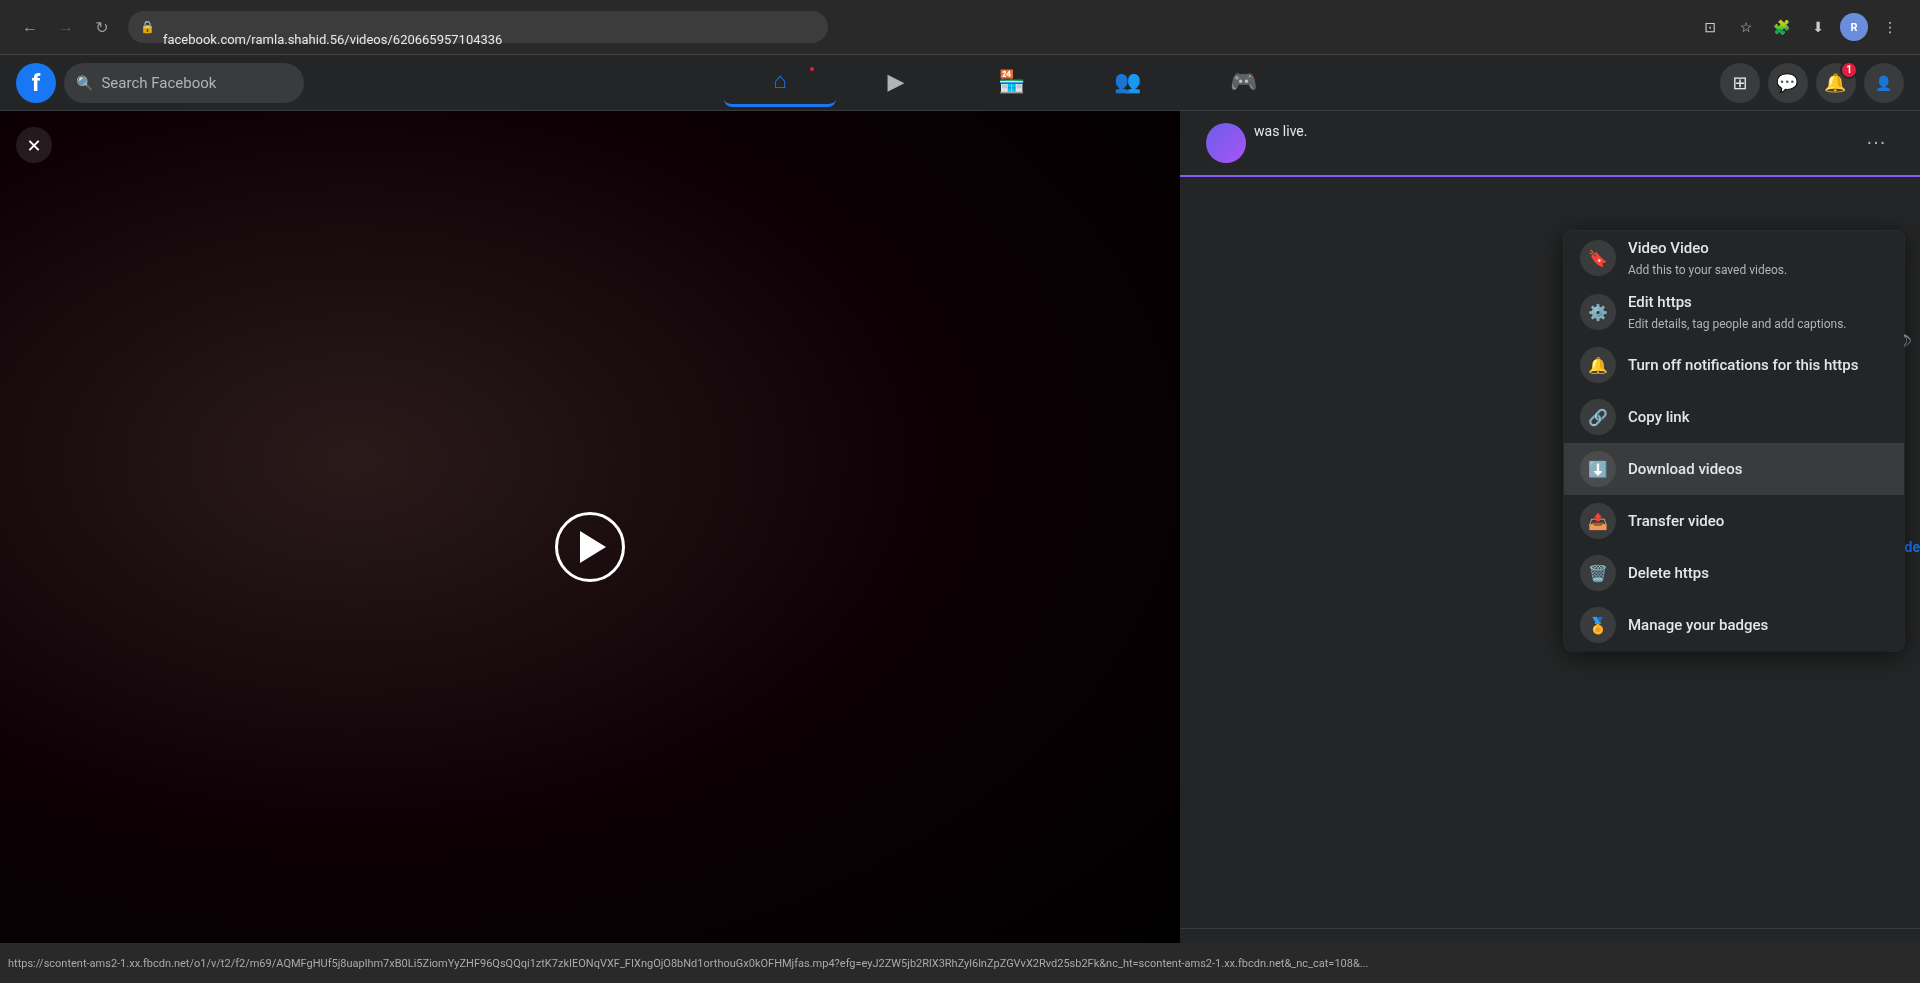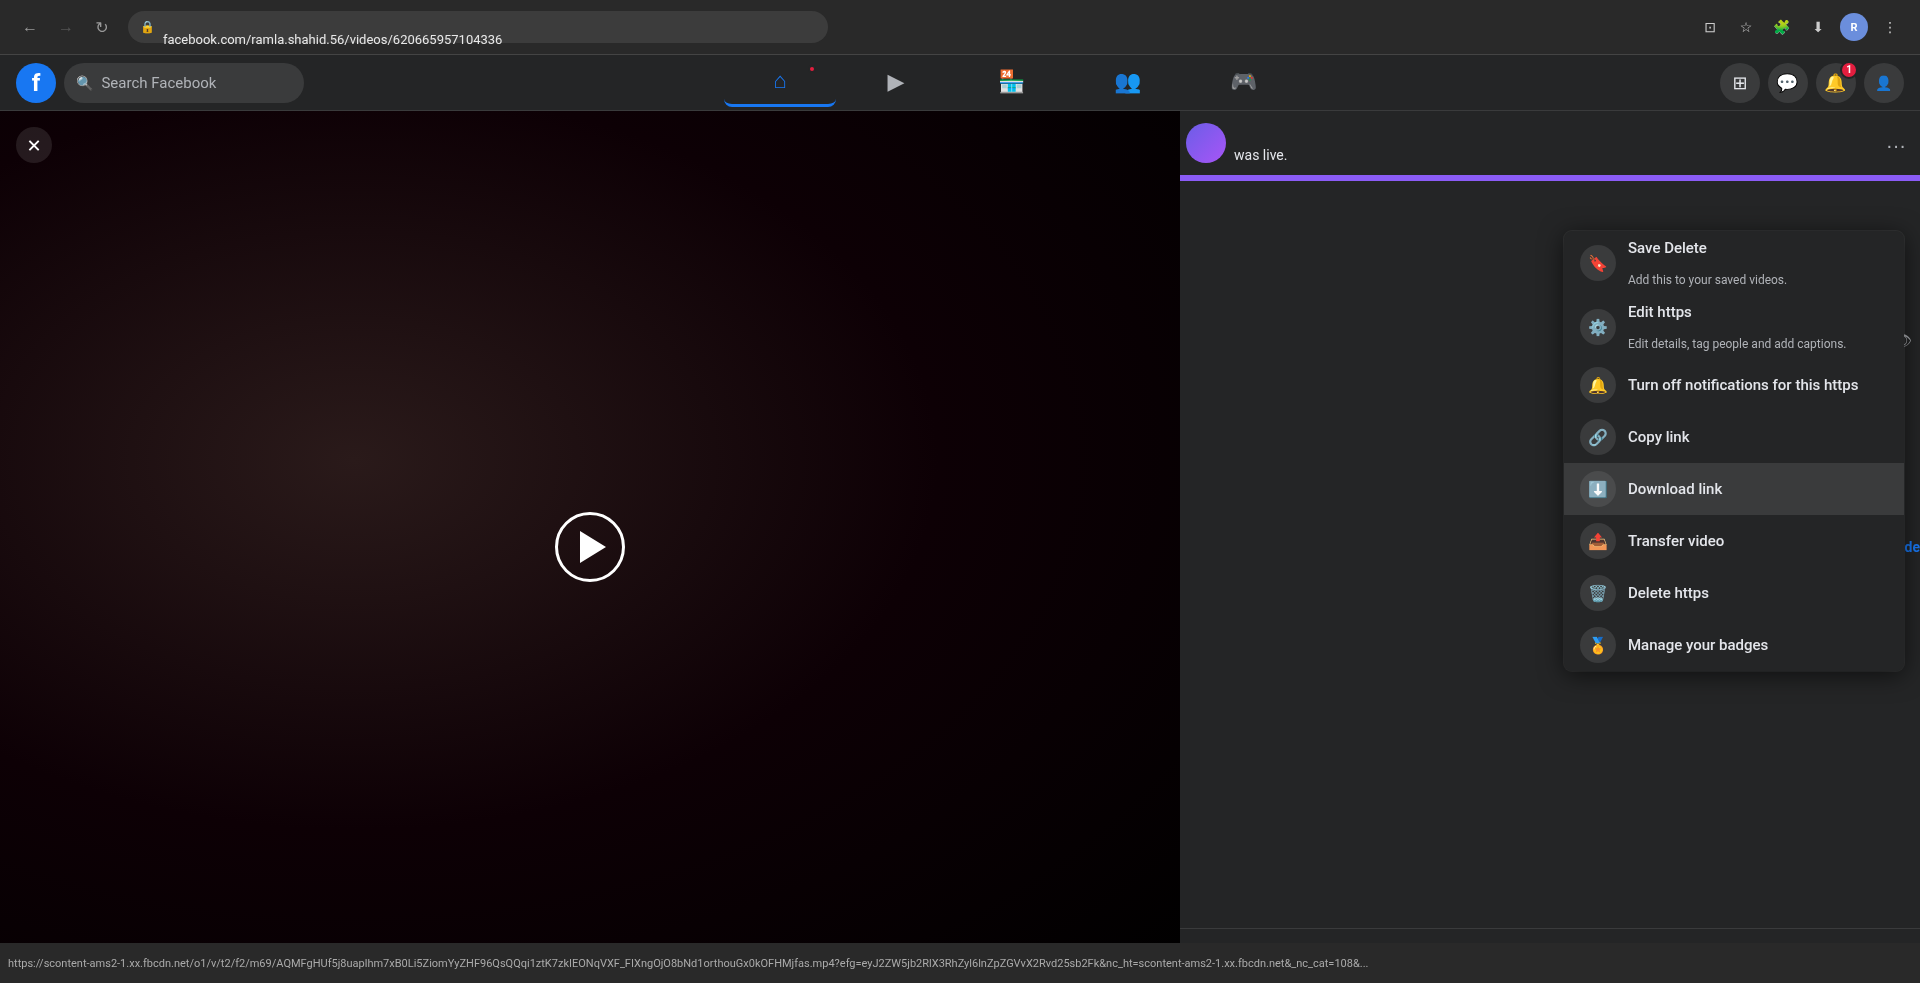--- a/index.html
+++ b/index.html
@@ -176,25 +176,25 @@
     .right-panel {
       width: 740px;
       background: #242526;
       display: flex;
       flex-direction: column;
       position: relative;
     }
 
     
     .post-header {
-      padding: 12px 6px;
-      display: flex;
-      align-items: flex-end;
+      padding: 12px 26px;
+      display: flex;
+      align-items: flex-start;
       gap: 8px;
-      border-bottom: 6px solid #8b5cf6;
+      border-bottom: 2px solid #8b5cf6;
     }
     .post-avatar {
       width: 40px; height: 40px;
       border-radius: 50%;
       background: linear-gradient(135deg, #6b5de7, #a855f7);
       flex-shrink: 0;
     }
     .post-header-text { flex: 1; color: #e4e6eb; font-size: 14px; }
     .post-more-btn {
       width: 36px; height: 36px;
@@ -232,21 +232,21 @@
       width: 36px; height: 36px;
       background: #3a3b3c;
       border-radius: 50%;
       display: flex; align-items: center; justify-content: center;
       font-size: 16px;
       flex-shrink: 0;
     }
     .menu-item.active .menu-item-icon { background: #4a4b4c; }
     .menu-item-text { display: flex; flex-direction: column; }
     .menu-item-title { font-size: 15px; font-weight: 500; color: #e4e6eb; }
-    .menu-item-subtitle { font-size: 12px; color: #b0b3b8; margin-top: 16px; }
+    .menu-item-subtitle { font-size: 12px; color: #b0b3b8; margin-top: 6px; }
 
     
     .status-bar {
       position: fixed;
       bottom: 0; left: 0; right: 0;
       height: 40px;
       background: #292929;
       display: flex; align-items: center;
       padding: 0 8px;
       z-index: 1000;
@@ -370,21 +370,21 @@
       <button class="post-more-btn">
         <span>···</span>
       </button>
       <span class="partial-de">de</span>
     </div>
 
     <div class="context-menu">
       <div class="menu-item">
         <div class="menu-item-icon">🔖</div>
         <div class="menu-item-text">
-          <span class="menu-item-title">Save Delete</span>
+          <span class="menu-item-title">Video Video</span>
           <span class="menu-item-subtitle">Add this to your saved videos.</span>
         </div>
       </div>
       <div class="menu-item">
         <div class="menu-item-icon">⚙️</div>
         <div class="menu-item-text">
           <span class="menu-item-title">Edit https</span>
           <span class="menu-item-subtitle">Edit details, tag people and add captions.</span>
         </div>
       </div>
@@ -396,21 +396,21 @@
       </div>
       <div class="menu-item">
         <div class="menu-item-icon">🔗</div>
         <div class="menu-item-text">
           <span class="menu-item-title">Copy link</span>
         </div>
       </div>
       <div class="menu-item active">
         <div class="menu-item-icon">⬇️</div>
         <div class="menu-item-text">
-          <span class="menu-item-title">Download link</span>
+          <span class="menu-item-title">Download videos</span>
         </div>
       </div>
       <div class="menu-item">
         <div class="menu-item-icon">📤</div>
         <div class="menu-item-text">
           <span class="menu-item-title">Transfer video</span>
         </div>
       </div>
       <div class="menu-item">
         <div class="menu-item-icon">🗑️</div>

